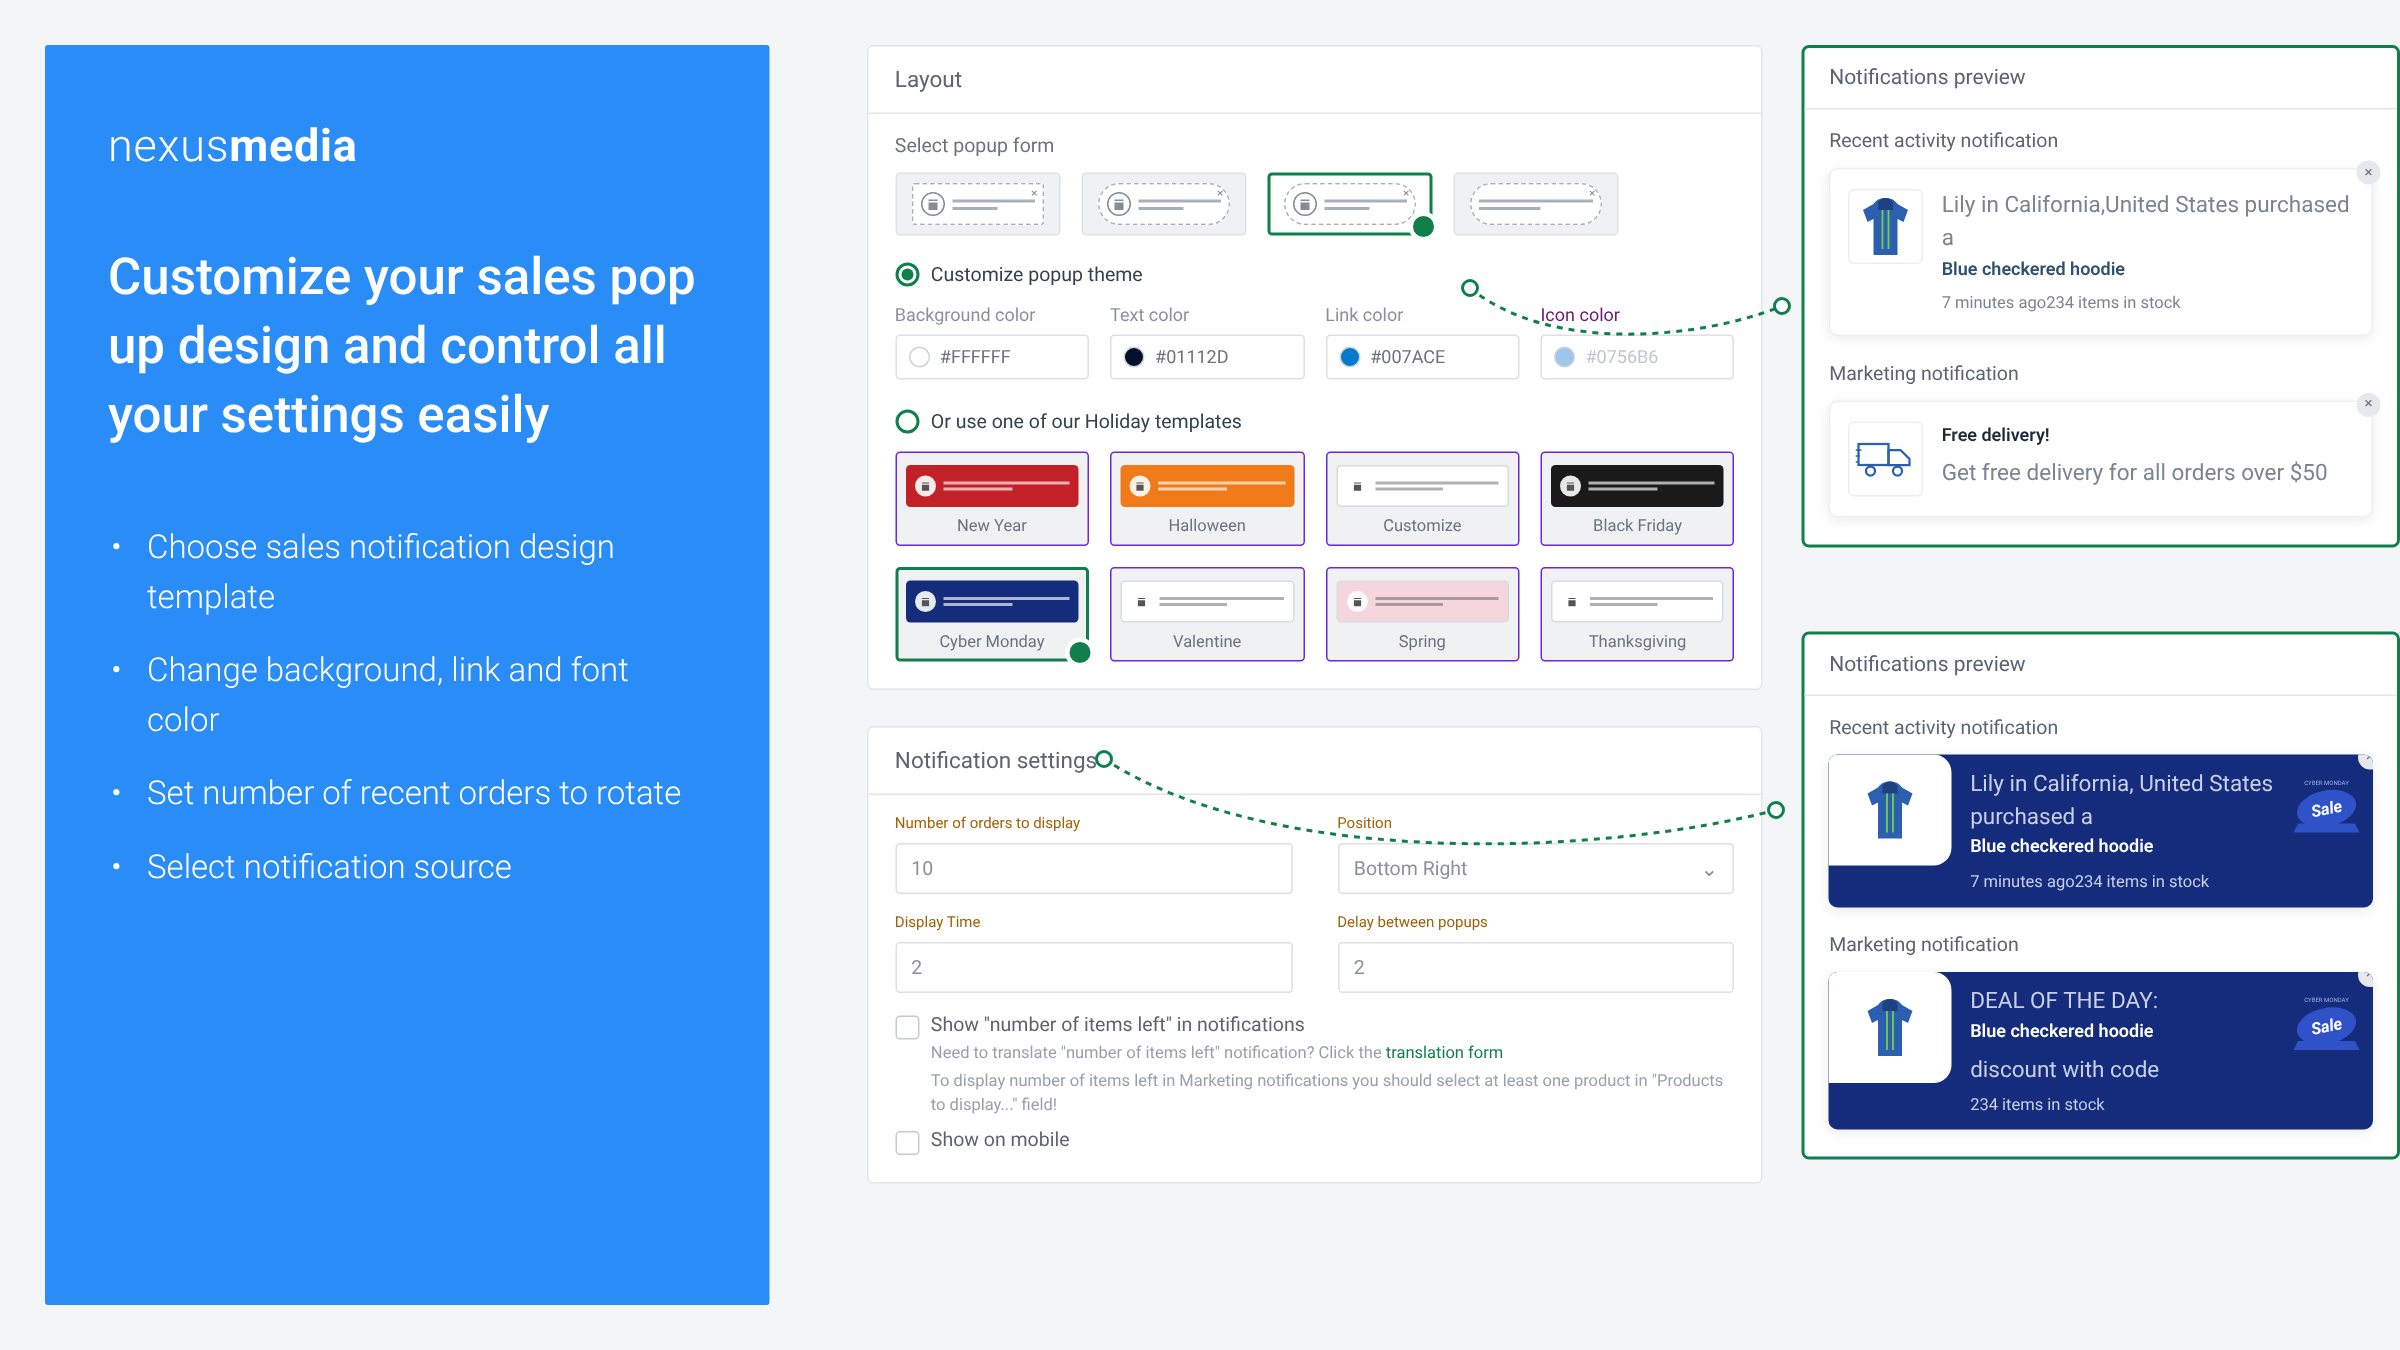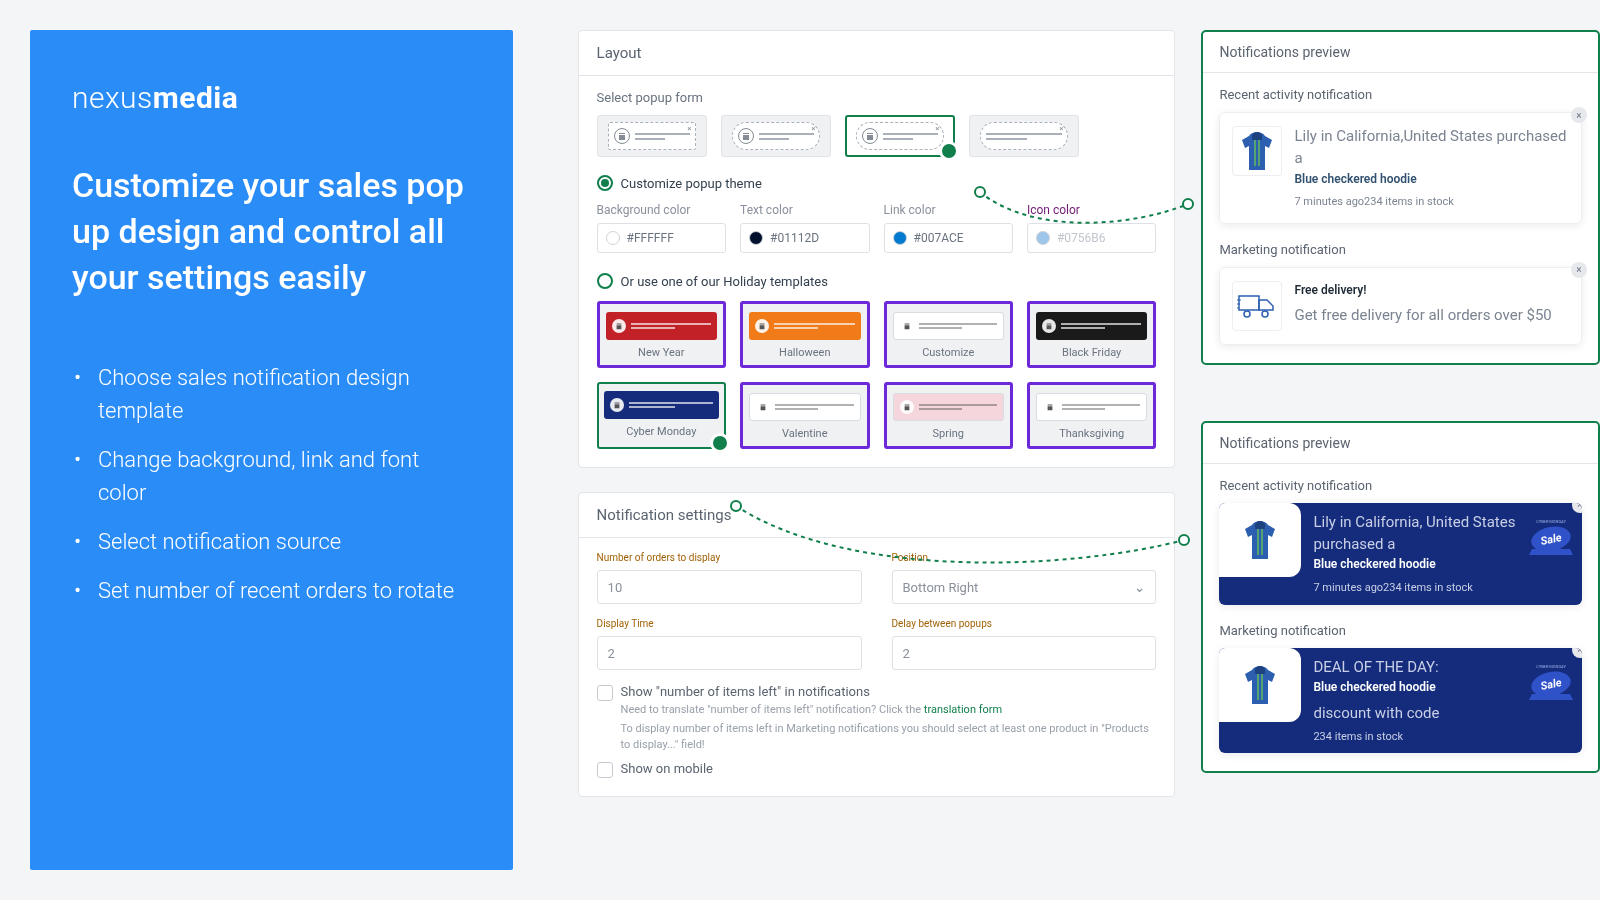--- a/index.html
+++ b/index.html
@@ -15,21 +15,21 @@
 .promo {
   background: #2a8cf7;
   color: #fff;
   width: 494px;
   margin: 30px 0 30px 30px;
   padding: 50px 42px;
   border-radius: 2px;
 }
 .brand { font-size: 30px; font-weight: 300; margin-bottom: 48px; letter-spacing: .5px;}
 .brand b { font-weight: 700; }
-.headline { font-size: 34px; line-height: 1.35; font-weight: 500; margin-bottom: 60px; }
+.headline { font-size: 34px; line-height: 1.35; font-weight: 500; margin-bottom: 48px; }
 .bullets { list-style: none; }
 .bullets li { font-size: 22px; line-height: 1.5; margin-bottom: 16px; position: relative; padding-left: 26px; font-weight: 300;}
 .bullets li::before { content: "•"; position: absolute; left: 2px; top: 0; font-size: 22px; }
 
 .settings-col {
   width: 615px;
   margin: 30px 0 0 65px;
   display: flex;
   flex-direction: column;
 }
@@ -95,21 +95,21 @@
 
 .color-row{display:flex;gap:14px;margin-bottom:20px;}
 .color-field{flex:1;}
 .color-field label{font-size:12px;color:#8a919c;display:block;margin-bottom:6px;}
 .color-field.disabled label{color:#701a75;}
 .color-input{border:1px solid #dde0e5;border-radius:3px;height:30px;display:flex;align-items:center;padding:0 8px;gap:7px;font-size:12px;color:#6a7380;}
 .color-input.disabled{color:#c1c6ce;}
 .swatch{width:14px;height:14px;border-radius:50%;border:1px solid #d0d3d8;}
 
 .templates{display:grid;grid-template-columns:repeat(4,1fr);gap:14px 14px;}
-.template{background:#f0f1f3;border:3px solid #6d28d9;border-radius:3px;text-align:center;padding:8px 6px 6px;cursor:pointer;position:relative;}
+.template{background:#f0f1f3;border:1px solid #6d28d9;border-radius:3px;text-align:center;padding:8px 6px 6px;cursor:pointer;position:relative;}
 .template.selected{border:2px solid #107f4c;padding:7px 5px 5px;}
 .template.selected::after{content:"";position:absolute;right:-6px;bottom:-6px;width:14px;height:14px;background:#107f4c;border:3px solid #fff;border-radius:50%;}
 .tmpl-thumb{height:28px;border-radius:3px;margin-bottom:6px;display:flex;align-items:center;padding:0 6px;gap:5px;position:relative;}
 .tmpl-thumb .t-icon{width:14px;height:14px;border-radius:50%;background:rgba(255,255,255,.9);display:flex;align-items:center;justify-content:center;}
 .tmpl-thumb .t-icon svg{width:8px;height:8px;}
 .tmpl-thumb .t-lines{flex:1;display:flex;flex-direction:column;gap:2px;}
 .tmpl-thumb .t-lines span{height:2px;background:rgba(255,255,255,.65);}
 .tmpl-thumb.light .t-lines span{background:rgba(60,60,60,.4);}
 .tmpl-thumb .t-lines span:last-child{width:55%;}
 .tmpl-name{font-size:11px;color:#6a7380;}
@@ -157,22 +157,22 @@
 <body>
 
 <div class="promo">
   <div class="brand">
     <span>nexus</span><b>media</b>
   </div>
   <div class="headline">Customize your sales pop up design and control all your settings easily</div>
   <ul class="bullets">
     <li>Choose sales notification design template</li>
     <li>Change background, link and font color</li>
+    <li>Set number of recent orders to rotate</li>
     <li>Select notification source</li>
-    <li>Set number of recent orders to rotate</li>
   </ul>
 </div>
 
 <div class="settings-col">
 
   <div class="panel">
     <div class="panel-head">Layout</div>
     <div class="panel-body">
       <span class="form-label">Select popup form</span>
       <div class="popup-forms">

